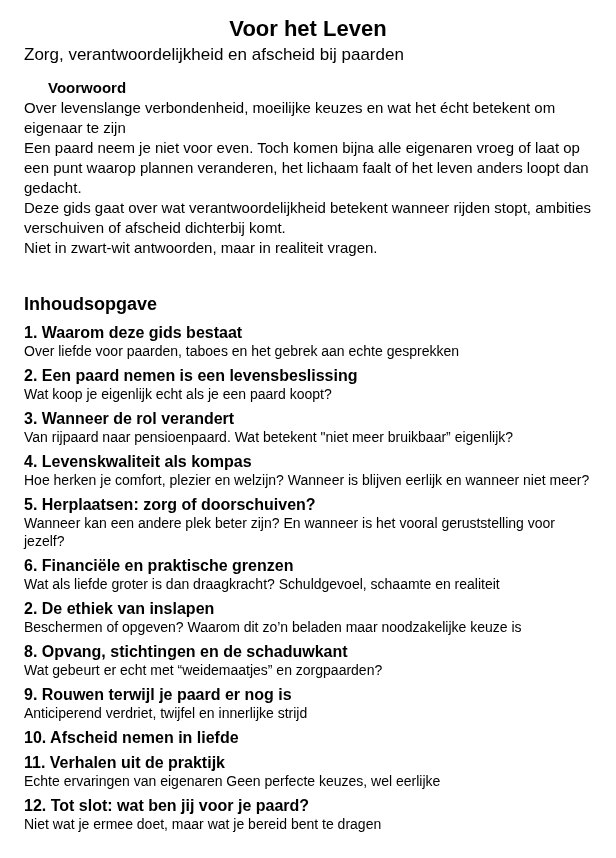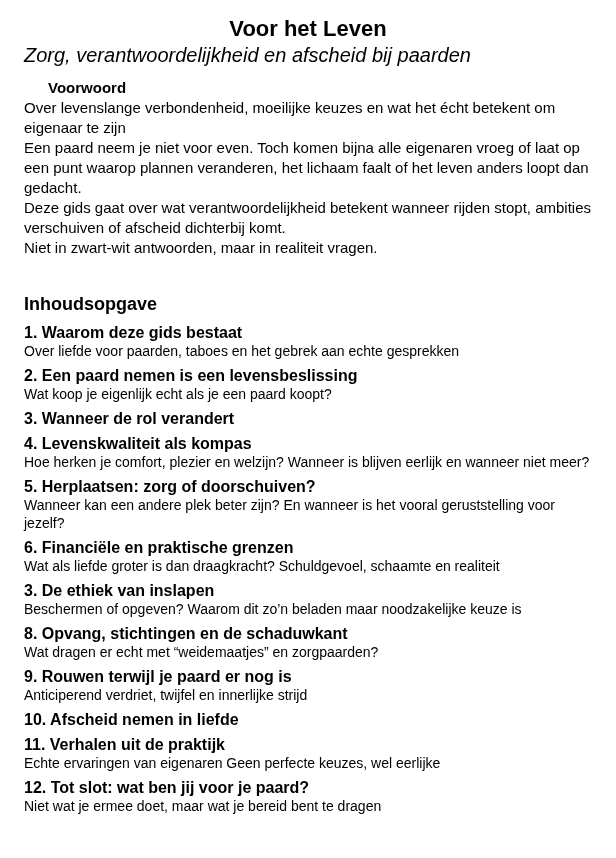--- a/index.html
+++ b/index.html
@@ -12,22 +12,21 @@
     color: #000000;
     overflow: hidden;
   }
   .doc-title {
     font-size: 22px;
     font-weight: bold;
     line-height: 26px;
     text-align: center;
   }
   .doc-subtitle {
-    font-size: 20px;
-    font-style: italic;
+    font-size: 17px;
     line-height: 22px;
     margin-top: 2px;
   }
   .section-heading {
     font-size: 15px;
     font-weight: bold;
     line-height: 20px;
     margin-top: 12px;
     margin-left: 24px;
   }
@@ -77,40 +76,41 @@
     <div class="toc-item">
       <div class="toc-item-title">1. Waarom deze gids bestaat</div>
       <div class="toc-item-desc">Over liefde voor paarden, taboes en het gebrek aan echte gesprekken</div>
     </div>
     <div class="toc-item">
       <div class="toc-item-title">2. Een paard nemen is een levensbeslissing</div>
       <div class="toc-item-desc">Wat koop je eigenlijk echt als je een paard koopt?</div>
     </div>
     <div class="toc-item">
       <div class="toc-item-title">3. Wanneer de rol verandert</div>
+      <div class="toc-item-desc">Van rijpaard naar pensioenpaard. Wat betekent "niet meer bruikbaar” eigenlijk?</div>
     </div>
     <div class="toc-item">
       <div class="toc-item-title">4. Levenskwaliteit als kompas</div>
       <div class="toc-item-desc">Hoe herken je comfort, plezier en welzijn? Wanneer is blijven eerlijk en wanneer niet meer?</div>
     </div>
     <div class="toc-item">
       <div class="toc-item-title">5. Herplaatsen: zorg of doorschuiven?</div>
       <div class="toc-item-desc">Wanneer kan een andere plek beter zijn? En wanneer is het vooral geruststelling voor jezelf?</div>
     </div>
     <div class="toc-item">
       <div class="toc-item-title">6. Financiële en praktische grenzen</div>
       <div class="toc-item-desc">Wat als liefde groter is dan draagkracht? Schuldgevoel, schaamte en realiteit</div>
     </div>
     <div class="toc-item">
-      <div class="toc-item-title">3. De ethiek van inslapen</div>
+      <div class="toc-item-title">2. De ethiek van inslapen</div>
       <div class="toc-item-desc">Beschermen of opgeven? Waarom dit zo’n beladen maar noodzakelijke keuze is</div>
     </div>
     <div class="toc-item">
       <div class="toc-item-title">8. Opvang, stichtingen en de schaduwkant</div>
-      <div class="toc-item-desc">Wat dragen er echt met “weidemaatjes” en zorgpaarden?</div>
+      <div class="toc-item-desc">Wat gebeurt er echt met “weidemaatjes” en zorgpaarden?</div>
     </div>
     <div class="toc-item">
       <div class="toc-item-title">9. Rouwen terwijl je paard er nog is</div>
       <div class="toc-item-desc">Anticiperend verdriet, twijfel en innerlijke strijd</div>
     </div>
     <div class="toc-item">
       <div class="toc-item-title">10. Afscheid nemen in liefde</div>
     </div>
     <div class="toc-item">
       <div class="toc-item-title">11. Verhalen uit de praktijk</div>

